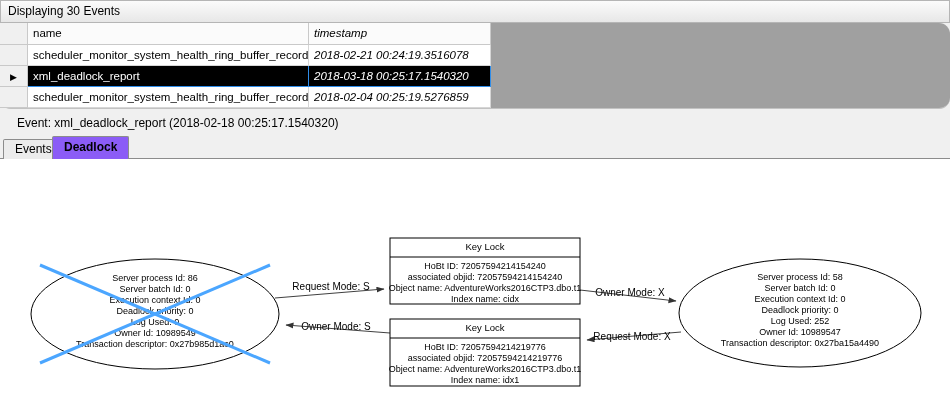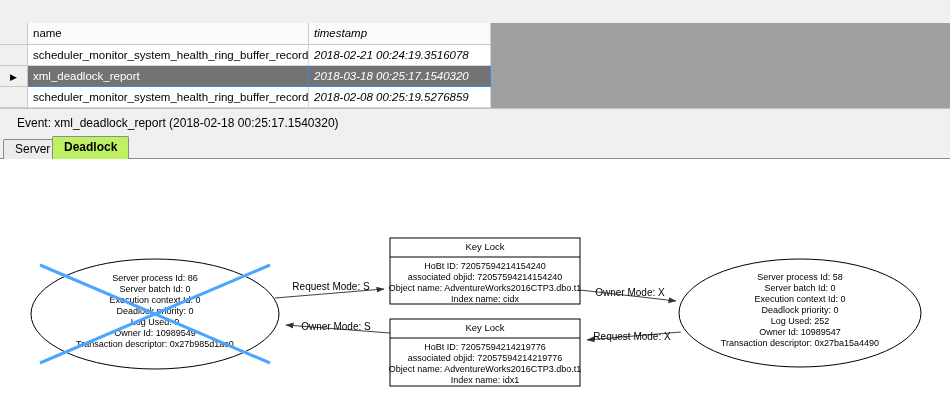--- a/index.html
+++ b/index.html
@@ -8,60 +8,63 @@
 
   .app { position:relative; width:950px; height:400px; background:#f0f0f0; overflow:hidden; font-size:12px; color:#000; }
 
   
   .events-header { position:absolute; top:0; left:0; width:950px; height:23px;
     background:linear-gradient(#fbfbfb,#e7e7e7); border:1px solid #b5b5b5;
     line-height:21px; padding-left:7px; }
 
   
   .grid { position:absolute; top:23px; left:0; width:950px; height:86px;
-    background:#a0a0a0; border-bottom:1px solid #c2c2c2; }
+    background:#a0a0a0; border-bottom:1px solid #c2c2c2;border-radius:11px; }
   .grid-row { display:flex; height:21px; width:491px; }
   .grid-row.header { height:22px; }
   .cell { flex:none; border-right:1px solid #d6d6d6; border-bottom:1px solid #d6d6d6;
     padding:0 5px; line-height:20px; white-space:nowrap; overflow:hidden; font-size:11.5px; }
   .sel-cell { width:28px; background:#f0f0f0; text-align:center; padding:0; border-color:#c9c9c9; }
   .name-cell { width:281px; background:#ffffff; }
   .ts-cell { width:182px; background:#ffffff;font-style:italic; }
   .grid-row.header .cell { background:#fbfbfb; border-color:#c9c9c9; line-height:21px; }
   .grid-row.header .sel-cell { background:#f0f0f0; }
   .grid-row.selected .name-cell, .grid-row.selected .ts-cell {
-    background:#737373; color:#fff; border-color:#2f8de9; }
+    background:#000000; color:#fff; border-color:#2f8de9; }
   .marker { font-size:9px; line-height:21px; color:#000; display:inline-block; }
 
   
   .event-label { position:absolute; top:110px; left:2px; width:950px; height:26px;
     line-height:26px; padding-left:15px; background:#f0f0f0; }
 
   
   .tab { position:absolute; border:1px solid #8c8c8c; border-bottom:none;
     padding:0 11px; background:#ececec; border-radius:2px 2px 0 0; z-index:2;
     white-space:nowrap; }
   .tab-details { left:3px; top:139px; height:20px; line-height:19px; }
   .tab-deadlock { left:52px; top:136px; height:23px; line-height:21px;
-    background:#bef264; font-weight:bold; z-index:3; }
+    background:#8b5cf6; font-weight:bold; z-index:3; }
 
   
   .panel { position:absolute; top:158px; left:0; width:950px; height:242px;
     background:#ffffff; border-top:1px solid #8c8c8c; }
   .panel svg { display:block; }
   svg text { font-family:"Liberation Sans", sans-serif; fill:#000; }
   .node-line { font-size:9px; }
   .lock-title { font-size:9.5px; }
   .edge-label { font-size:10px; }
 </style>
 </head>
 <body>
 
 <div class="app">
 
+  <div class="events-header">
+    <span>Displaying 30 Events</span>
+  </div>
 
   <div class="grid">
     <div class="grid-row header">
       <div class="cell sel-cell"></div>
       <div class="cell name-cell">name</div>
       <div class="cell ts-cell">timestamp</div>
     </div>
 
     <div class="grid-row">
       <div class="cell sel-cell"></div>
@@ -73,27 +76,27 @@
       <div class="cell sel-cell">
         <span class="marker">▶</span>
       </div>
       <div class="cell name-cell">xml_deadlock_report</div>
       <div class="cell ts-cell">2018-03-18 00:25:17.1540320</div>
     </div>
 
     <div class="grid-row">
       <div class="cell sel-cell"></div>
       <div class="cell name-cell">scheduler_monitor_system_health_ring_buffer_recorded</div>
-      <div class="cell ts-cell">2018-02-08 00:25:19.5276859</div>
+      <div class="cell ts-cell">2018-02-04 00:25:19.5276859</div>
     </div>
   </div>
 
   <div class="event-label">Event: xml_deadlock_report (2018-02-18 00:25:17.1540320)</div>
 
-  <div class="tab tab-details">Server</div>
+  <div class="tab tab-details">Events</div>
   <div class="tab tab-deadlock">Deadlock</div>
 
   <div class="panel">
     <svg width="950" height="242" viewBox="0 0 950 242">
       <defs>
         <marker id="arrow" markerWidth="10" markerHeight="8" refX="7.5" refY="3" orient="auto">
           <path d="M0,0 L8,3 L0,6 z" fill="#333333"></path>
         </marker>
       </defs>
 

